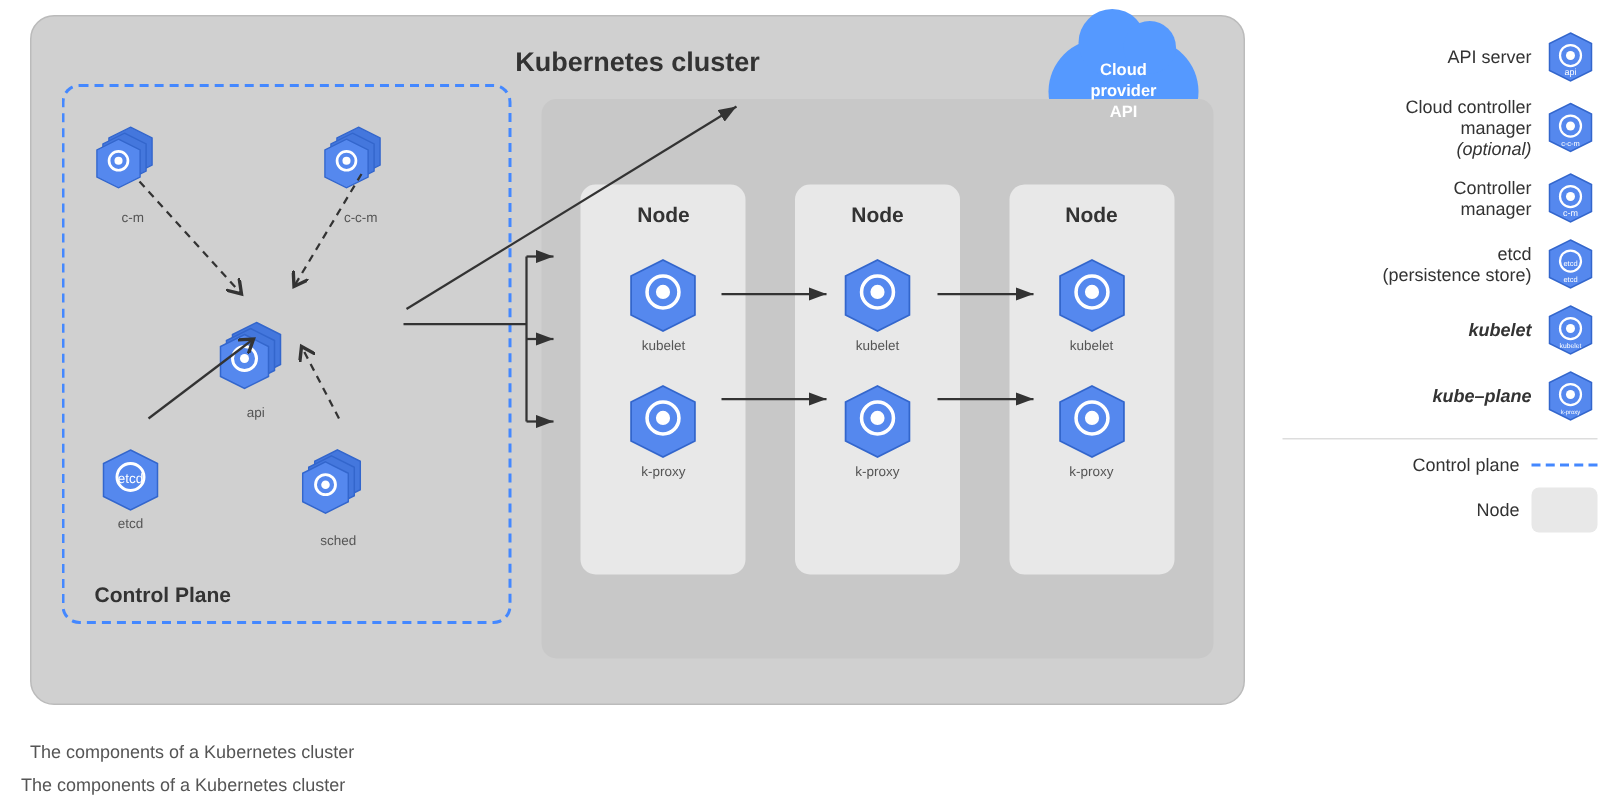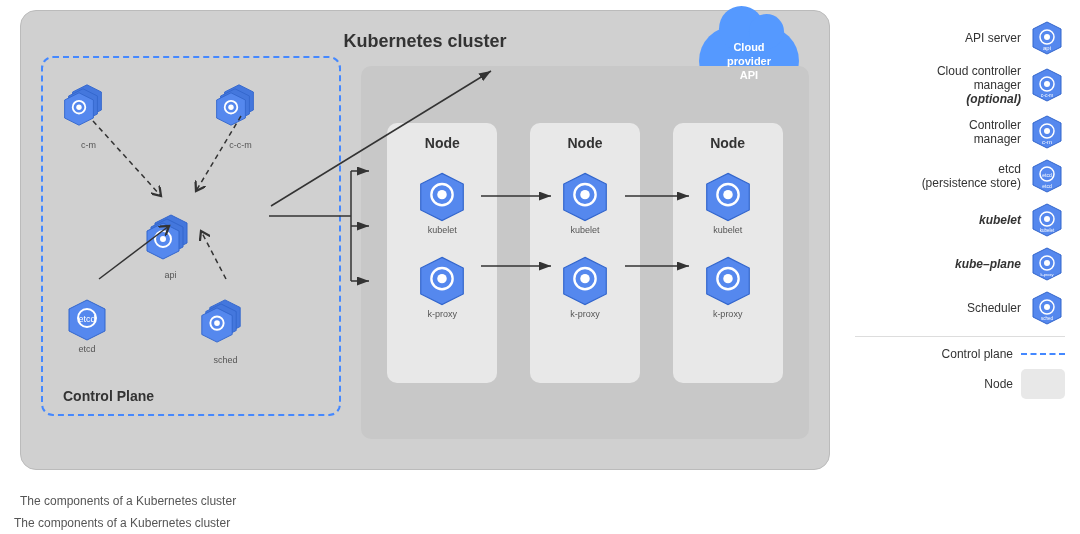--- a/index.html
+++ b/index.html
@@ -131,21 +131,21 @@
       flex: 1;
     }
 
     .legend-label em {
       font-style: italic;
       font-weight: bold;
     }
 
     .legend-label .optional {
       font-style: italic;
-      font-weight: bold;
+      font-weight: normal;
     }
 
     
     .icon-stack {
       position: relative;
       width: 55px;
       height: 55px;
     }
 
     .icon-stack .layer {
@@ -517,29 +517,20 @@
     <div class="legend-item">
       <span class="legend-label"><em>kube–plane</em></span>
       <svg viewBox="0 0 36 36" width="36" height="36">
         <polygon points="18,2 32,9 32,27 18,34 4,27 4,9" fill="#5588ee" stroke="#3366cc" stroke-width="1"></polygon>
         <circle cx="18" cy="17" r="7" fill="none" stroke="white" stroke-width="1.5"></circle>
         <circle cx="18" cy="17" r="3" fill="white"></circle>
         <text x="18" y="30" text-anchor="middle" font-size="4" fill="white">k-proxy</text>
       </svg>
     </div>
 
-    <div class="legend-item">
-      <span class="legend-label">Scheduler</span>
-      <svg viewBox="0 0 36 36" width="36" height="36">
-        <polygon points="18,2 32,9 32,27 18,34 4,27 4,9" fill="#5588ee" stroke="#3366cc" stroke-width="1"></polygon>
-        <circle cx="18" cy="17" r="7" fill="none" stroke="white" stroke-width="1.5"></circle>
-        <circle cx="18" cy="17" r="3" fill="white"></circle>
-        <text x="18" y="30" text-anchor="middle" font-size="4.5" fill="white">sched</text>
-      </svg>
-    </div>
 
     <div class="legend-separator"></div>
 
     <div class="legend-dashed-line">
       <span class="legend-label">Control plane</span>
       <div class="dashed-line-sample"></div>
     </div>
 
     <div class="legend-item">
       <span class="legend-label">Node</span>

